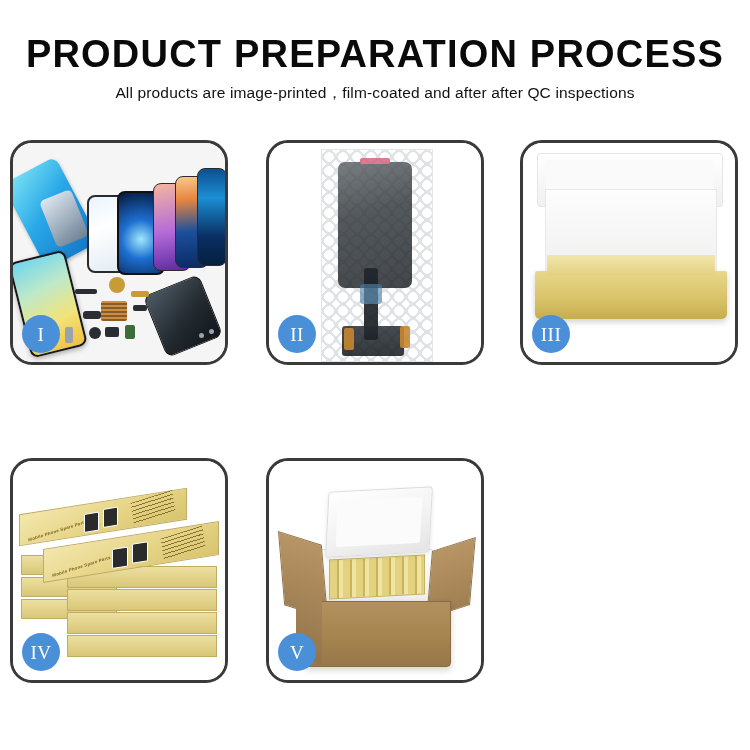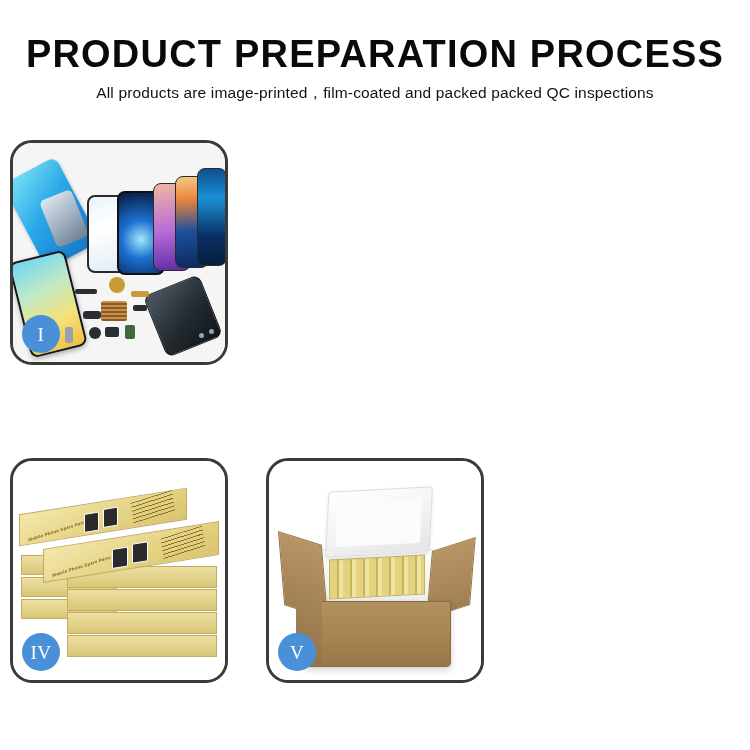--- a/index.html
+++ b/index.html
@@ -174,21 +174,21 @@
     background:linear-gradient(180deg,#c0a479,#ab8e63); border:1px solid #957a52;
     transform:skewY(-9deg); }
   .tape { position:absolute; background:rgba(226,210,178,.75); }
   .tape-tab { position:absolute; background:rgba(150,124,84,.55); }
 </style>
 </head>
 <body>
 
 <div id="header">
   <div id="page-title">PRODUCT PREPARATION PROCESS</div>
-  <div id="page-subtitle">All products are image-printed，film-coated and packed packed QC inspections</div>
+  <div id="page-subtitle">All products are image-printed，film-coated and after after QC inspections</div>
 </div>
 
 <div id="panel-grid">
 
   <div class="panel p-r0 p-c0">
     <div class="panel-media bg-parts">
       <div class="scr s1"></div>
       <div class="scr s2"></div>
       <div class="scr s3"></div>
       <div class="scr s4"></div>
@@ -205,21 +205,42 @@
       <div class="chip" style="left:112px;top:182px;width:10px;height:14px;background:#3e6b3a;"></div>
       <div class="chip" style="left:118px;top:148px;width:18px;height:6px;background:#c79b35;"></div>
       <div class="chip" style="left:120px;top:162px;width:14px;height:6px;"></div>
       <div class="chip" style="left:52px;top:184px;width:8px;height:16px;background:#9aa3ab;"></div>
       <div class="chip" style="left:186px;top:190px;width:5px;height:5px;border-radius:50%;background:#9aa3ab;"></div>
       <div class="chip" style="left:196px;top:186px;width:5px;height:5px;border-radius:50%;background:#9aa3ab;"></div>
     </div>
     <div class="badge">I</div>
   </div>
 
-
+  <div class="panel p-r0 p-c1">
+    <div class="panel-media bg-white">
+      <div class="bubble-bag">
+        <div class="bag-screen"></div>
+        <div class="flex-cable"></div>
+        <div class="cable-foot"></div>
+        <div class="tab-gold" style="left:22px;top:178px;"></div>
+        <div class="tab-gold" style="left:78px;top:176px;"></div>
+      </div>
+    </div>
+    <div class="badge">II</div>
+  </div>
+
+  <div class="panel p-r0 p-c2">
+    <div class="panel-media bg-white">
+      <div class="foam-lid"></div>
+      <div class="foam-back"></div>
+      <div class="tray-fill"></div>
+      <div class="box-tray"></div>
+    </div>
+    <div class="badge">III</div>
+  </div>
 
   <div class="panel p-r1 p-c0">
     <div class="panel-media bg-white">
       <div class="stack">
 
         <div class="sbox sb-front" style="left:2px;  top:112px; width:96px; height:20px;"></div>
         <div class="sbox sb-front" style="left:2px;  top:90px;  width:96px; height:20px;"></div>
         <div class="sbox sb-front" style="left:2px;  top:68px;  width:96px; height:20px;"></div>
 
         <div class="sbox sb-front" style="left:48px; top:148px; width:150px; height:22px;"></div>

